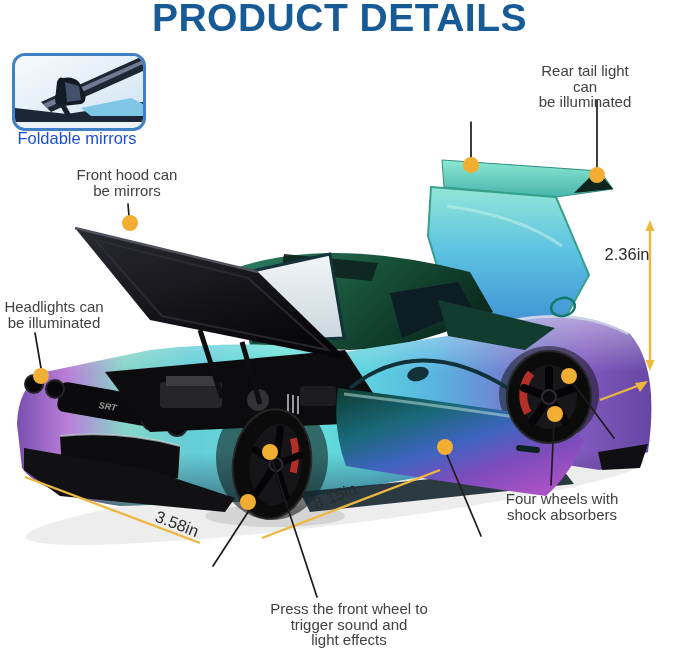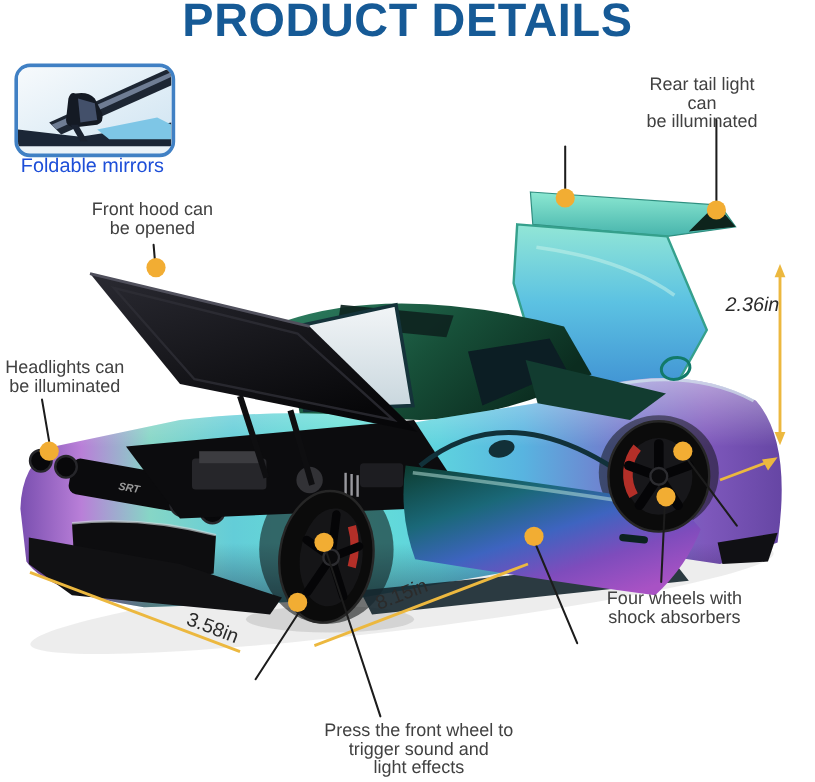--- a/index.html
+++ b/index.html
@@ -23,21 +23,21 @@
   }
   .scene{position:absolute;left:0;top:0;}
   .label{
     position:absolute;transform:translateX(-50%);text-align:center;
     font-size:15px;line-height:15.5px;color:#414141;white-space:pre-line;
   }
   .dim{
     position:absolute;font-size:16.5px;color:#2b2b2b;white-space:nowrap;
   }
   .dim.rot{transform:translate(-50%,-50%) rotate(var(--r));}
-  .dim.plain{transform:translateX(-50%);font-style:italic;}
+  .dim.plain{transform:translateX(-50%);}
 </style>
 </head>
 <body>
 
 <div class="canvas">
 
   <h1 class="page-title">PRODUCT DETAILS</h1>
 
   <div class="inset">
     <svg width="128" height="66" viewBox="0 0 128 66">
@@ -253,21 +253,21 @@
       <circle cx="248" cy="502" r="8"></circle>
       <circle cx="445" cy="447" r="8"></circle>
       <circle cx="569" cy="376" r="8"></circle>
       <circle cx="555" cy="414" r="8"></circle>
     </g>
   </svg>
 
   <div class="label" style="left:585px;top:63px">Rear tail light can
 be illuminated</div>
   <div class="label" style="left:127px;top:167px">Front hood can
-be opened</div>
+be mirrors</div>
   <div class="label" style="left:54px;top:299px">Headlights can
 be illuminated</div>
   <div class="label" style="left:562px;top:491px">Four wheels with
 shock absorbers</div>
   <div class="label" style="left:349px;top:601px">Press the front wheel to
 trigger sound and
 light effects</div>
 
   <div class="dim plain" style="left:627px;top:245px">2.36in</div>
   <div class="dim rot" style="--r:-21deg;left:335px;top:496px">8.15in</div>

